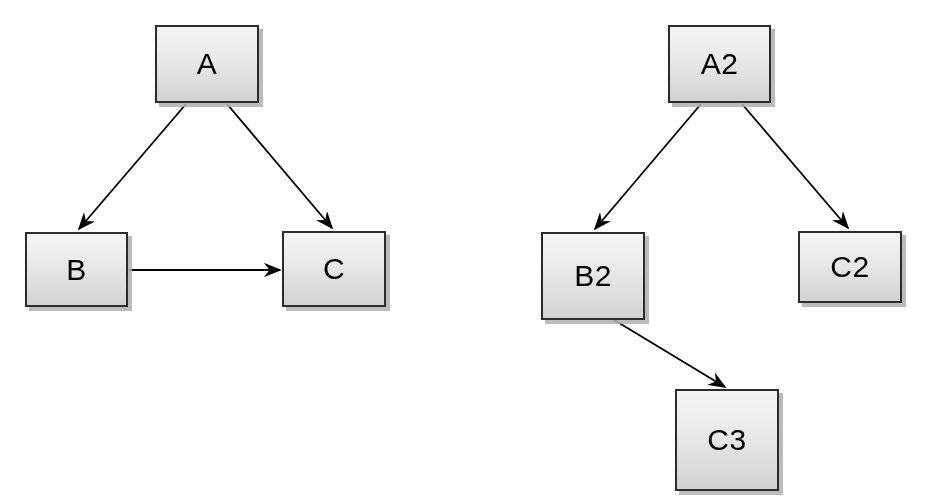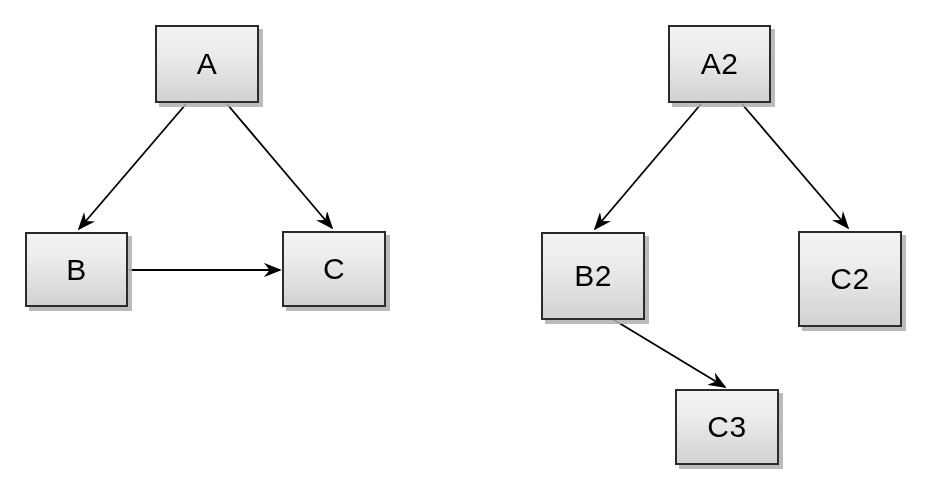--- a/index.html
+++ b/index.html
@@ -76,21 +76,21 @@
       </div>
       <div class="node" style="left: 282px; top: 231px; width: 104px; height: 76px;">
         <span class="node-label">C</span>
       </div>
       <div class="node" style="left: 668px; top: 25px; width: 103px; height: 78px;">
         <span class="node-label">A2</span>
       </div>
       <div class="node" style="left: 541px; top: 232px; width: 104px; height: 88px;">
         <span class="node-label">B2</span>
       </div>
-      <div class="node" style="left: 798px; top: 231px; width: 104px; height: 96px;">
+      <div class="node" style="left: 798px; top: 231px; width: 104px; height: 72px;">
         <span class="node-label">C2</span>
       </div>
-      <div class="node" style="left: 675px; top: 389px; width: 104px; height: 76px;">
+      <div class="node" style="left: 675px; top: 389px; width: 104px; height: 102px;">
         <span class="node-label">C3</span>
       </div>
     </div>
 
 </div>
 
 </body></html>

